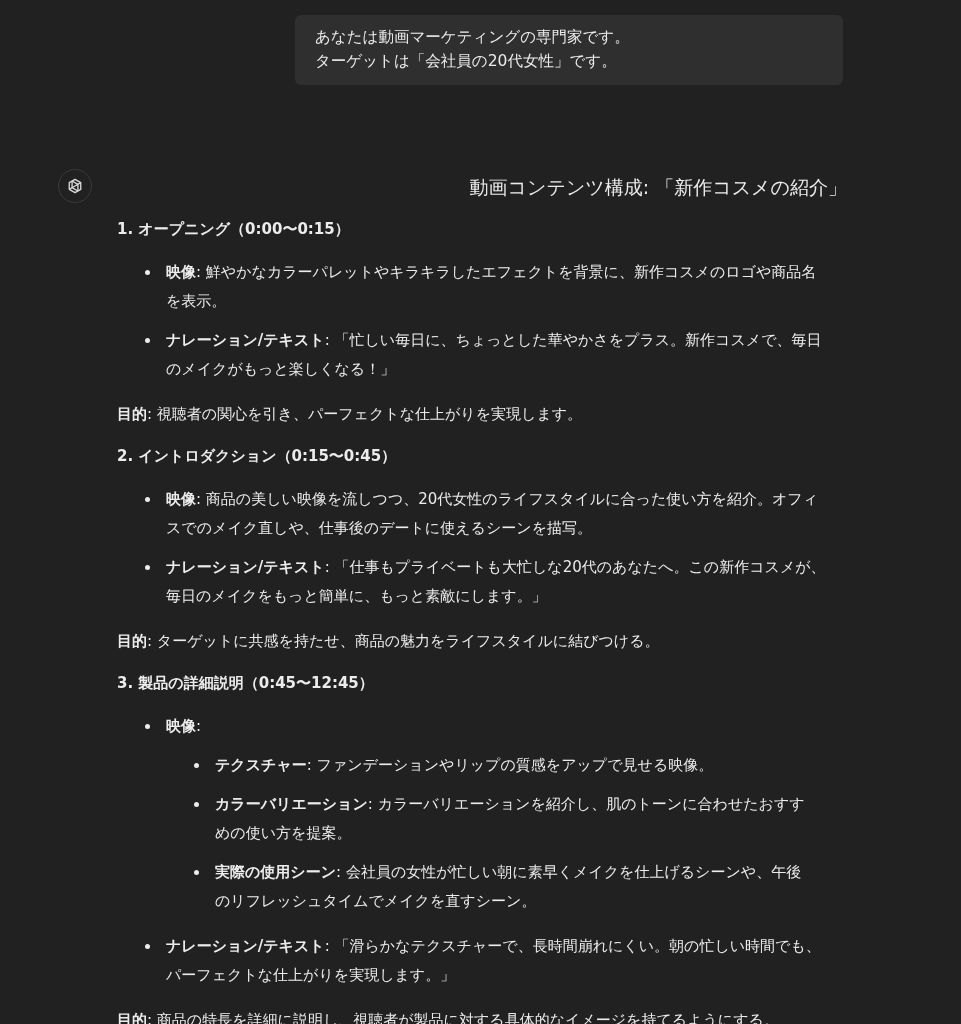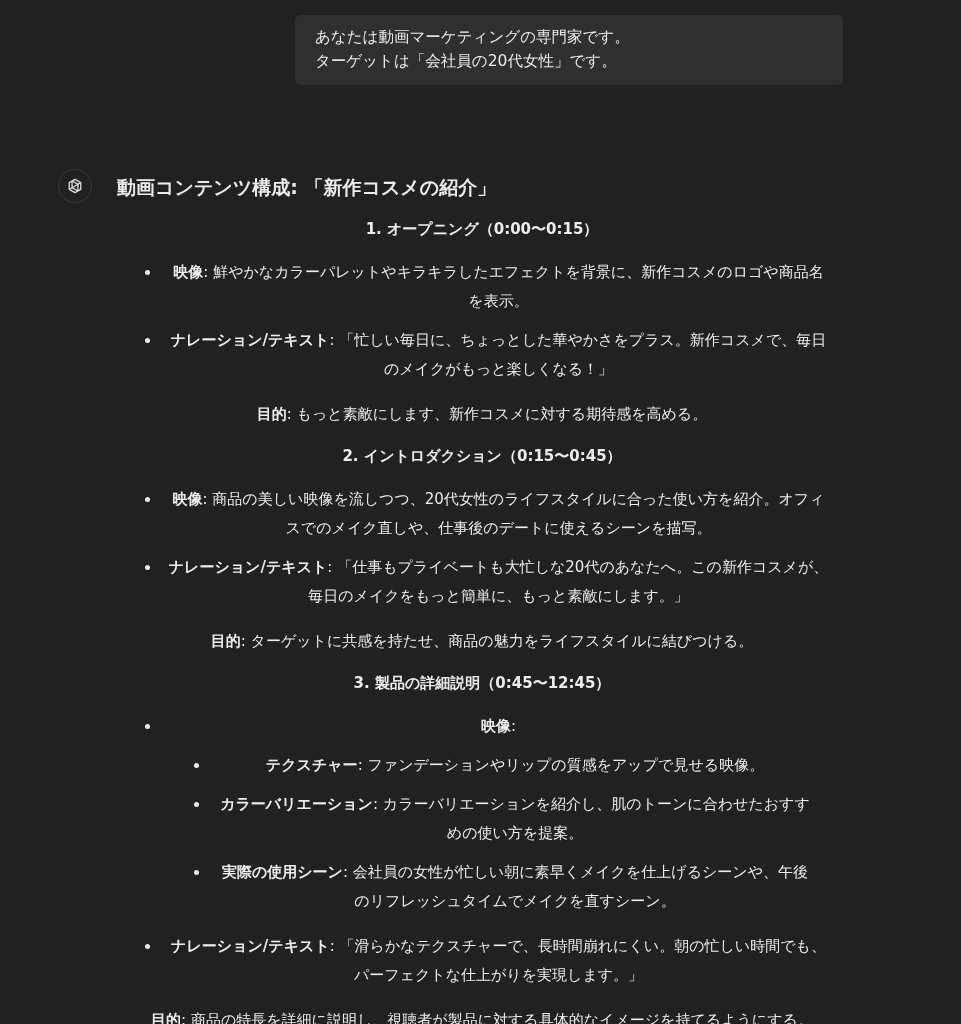--- a/index.html
+++ b/index.html
@@ -46,23 +46,24 @@
       position: absolute;
       left: 117px;
       top: 172px;
       width: 730px;
       font-size: 15px;
       line-height: 29px;
       color: #ececec;
     }
     .title {
       font-size: 19px;
-      font-weight: bold;
+      font-weight: normal;
       line-height: 30px;
       margin: 0 0 14px 0;
+      text-align: right;
     }
     .section-heading {
       font-size: 15px;
       font-weight: bold;
       margin: 0 0 6px 0;
       line-height: 26px;
     }
     ul { margin: 16px; padding: 0; list-style: none; }
     .bullet {
       position: relative;
@@ -78,21 +79,21 @@
       height: 5px;
       border-radius: 50%;
       background: #ececec;
     }
     .sub-list { margin-top: 10px; }
     .sub-list .bullet { padding-left: 33px; }
     .bold { font-weight: bold; }
     .purpose {
       margin: 14px 0 14px 0;
     }
-    .section { margin-bottom: 0; text-align: center; }
+    .section { margin-bottom: 0; }
   </style>
 </head>
 <body>
 
 <div class="user-bubble">
   <span class="line">あなたは動画マーケティングの専門家です。</span>
   <span class="line">ターゲットは「会社員の20代女性」です。</span>
 </div>
 
 <div class="avatar">
@@ -108,21 +109,21 @@
 
 <div class="assistant">
   <div class="title">動画コンテンツ構成: 「新作コスメの紹介」</div>
 
   <div class="section">
     <div class="section-heading">1. オープニング（0:00〜0:15）</div>
     <ul>
       <li class="bullet"><span class="bold">映像</span><span>: 鮮やかなカラーパレットやキラキラしたエフェクトを背景に、新作コスメのロゴや商品名を表示。</span></li>
       <li class="bullet"><span class="bold">ナレーション/テキスト</span><span>: 「忙しい毎日に、ちょっとした華やかさをプラス。新作コスメで、毎日のメイクがもっと楽しくなる！」</span></li>
     </ul>
-    <div class="purpose"><span class="bold">目的</span><span>: もっと素敵にします、新作コスメに対する期待感を高める。</span></div>
+    <div class="purpose"><span class="bold">目的</span><span>: 視聴者の関心を引き、パーフェクトな仕上がりを実現します。</span></div>
   </div>
 
   <div class="section">
     <div class="section-heading">2. イントロダクション（0:15〜0:45）</div>
     <ul>
       <li class="bullet"><span class="bold">映像</span><span>: 商品の美しい映像を流しつつ、20代女性のライフスタイルに合った使い方を紹介。オフィスでのメイク直しや、仕事後のデートに使えるシーンを描写。</span></li>
       <li class="bullet"><span class="bold">ナレーション/テキスト</span><span>: 「仕事もプライベートも大忙しな20代のあなたへ。この新作コスメが、毎日のメイクをもっと簡単に、もっと素敵にします。」</span></li>
     </ul>
     <div class="purpose"><span class="bold">目的</span><span>: ターゲットに共感を持たせ、商品の魅力をライフスタイルに結びつける。</span></div>
   </div>

